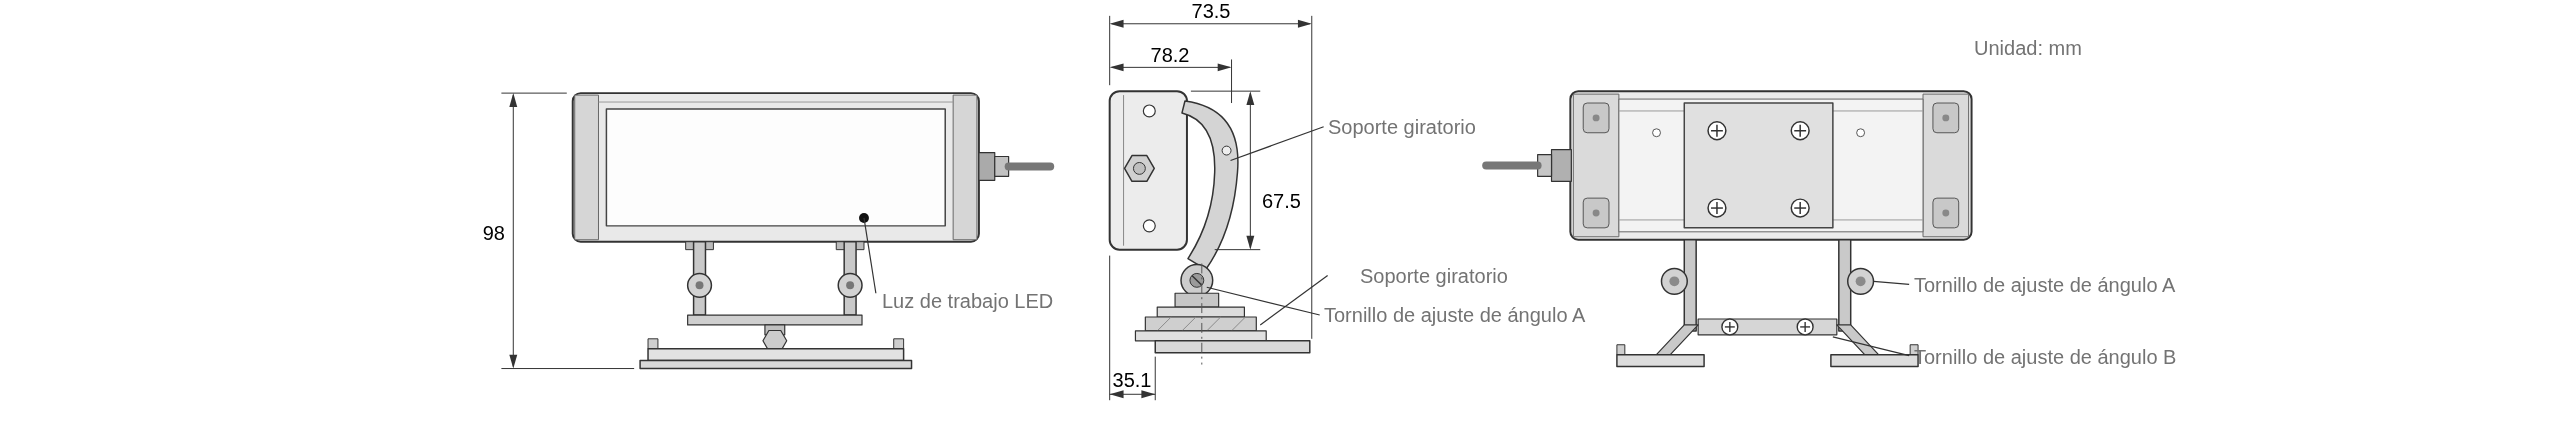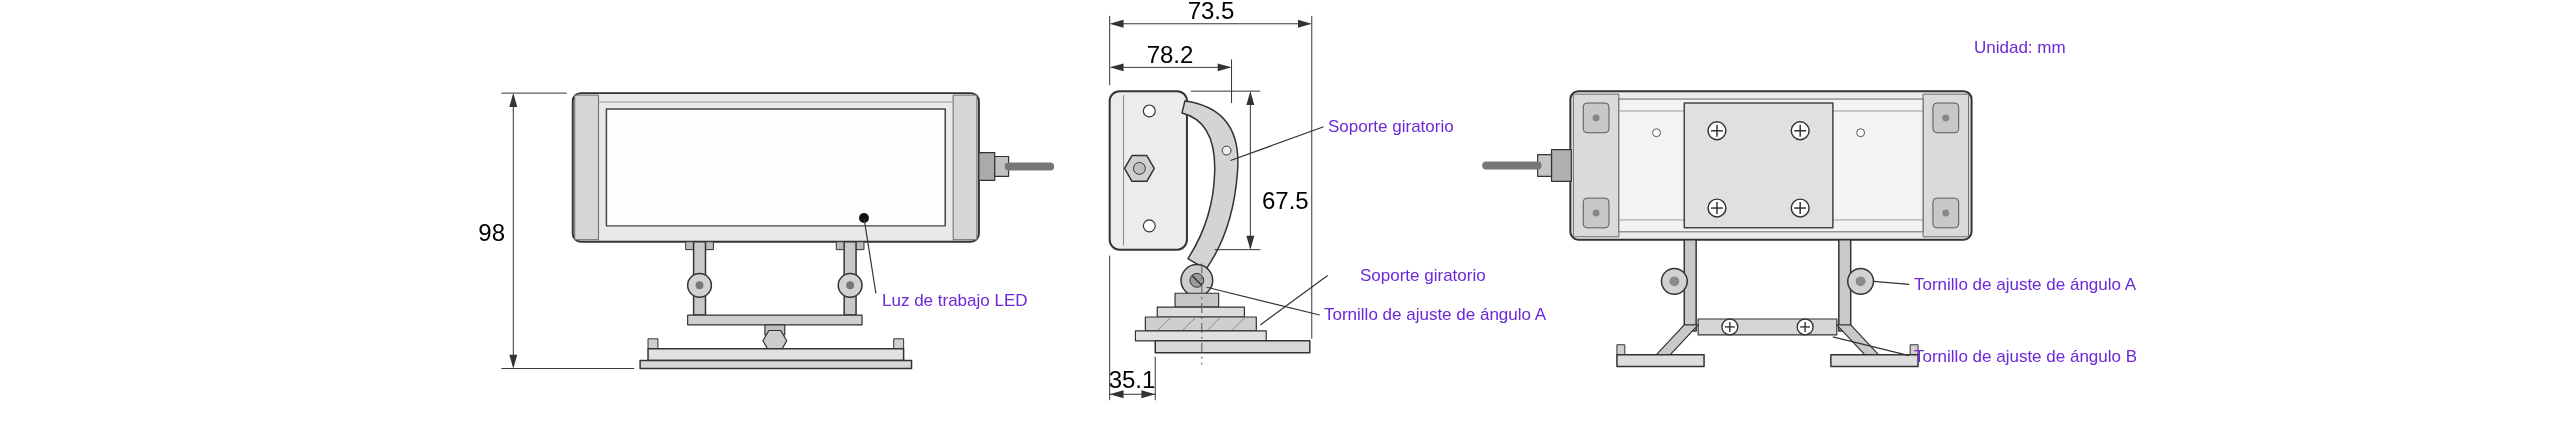--- a/index.html
+++ b/index.html
@@ -9,28 +9,28 @@
   .canvas {
     position:relative;
     width:2576px;
     height:425px;
     background:#ffffff;
     overflow:hidden;
   }
   .canvas svg { position:absolute; left:0; top:0; }
   .label {
     position:absolute;
-    font-size:17px;
+    font-size:20px;
     line-height:24px;
-    color:#6d28d9;
+    color:#737373;
     white-space:nowrap;
   }
   .dim {
     position:absolute;
-    font-size:24px;
+    font-size:20px;
     line-height:22px;
     color:#000;
     white-space:nowrap;
   }
   .center { transform:translateX(-50%); }
   .right { text-align:right; }
 </style>
 </head>
 <body>
 

